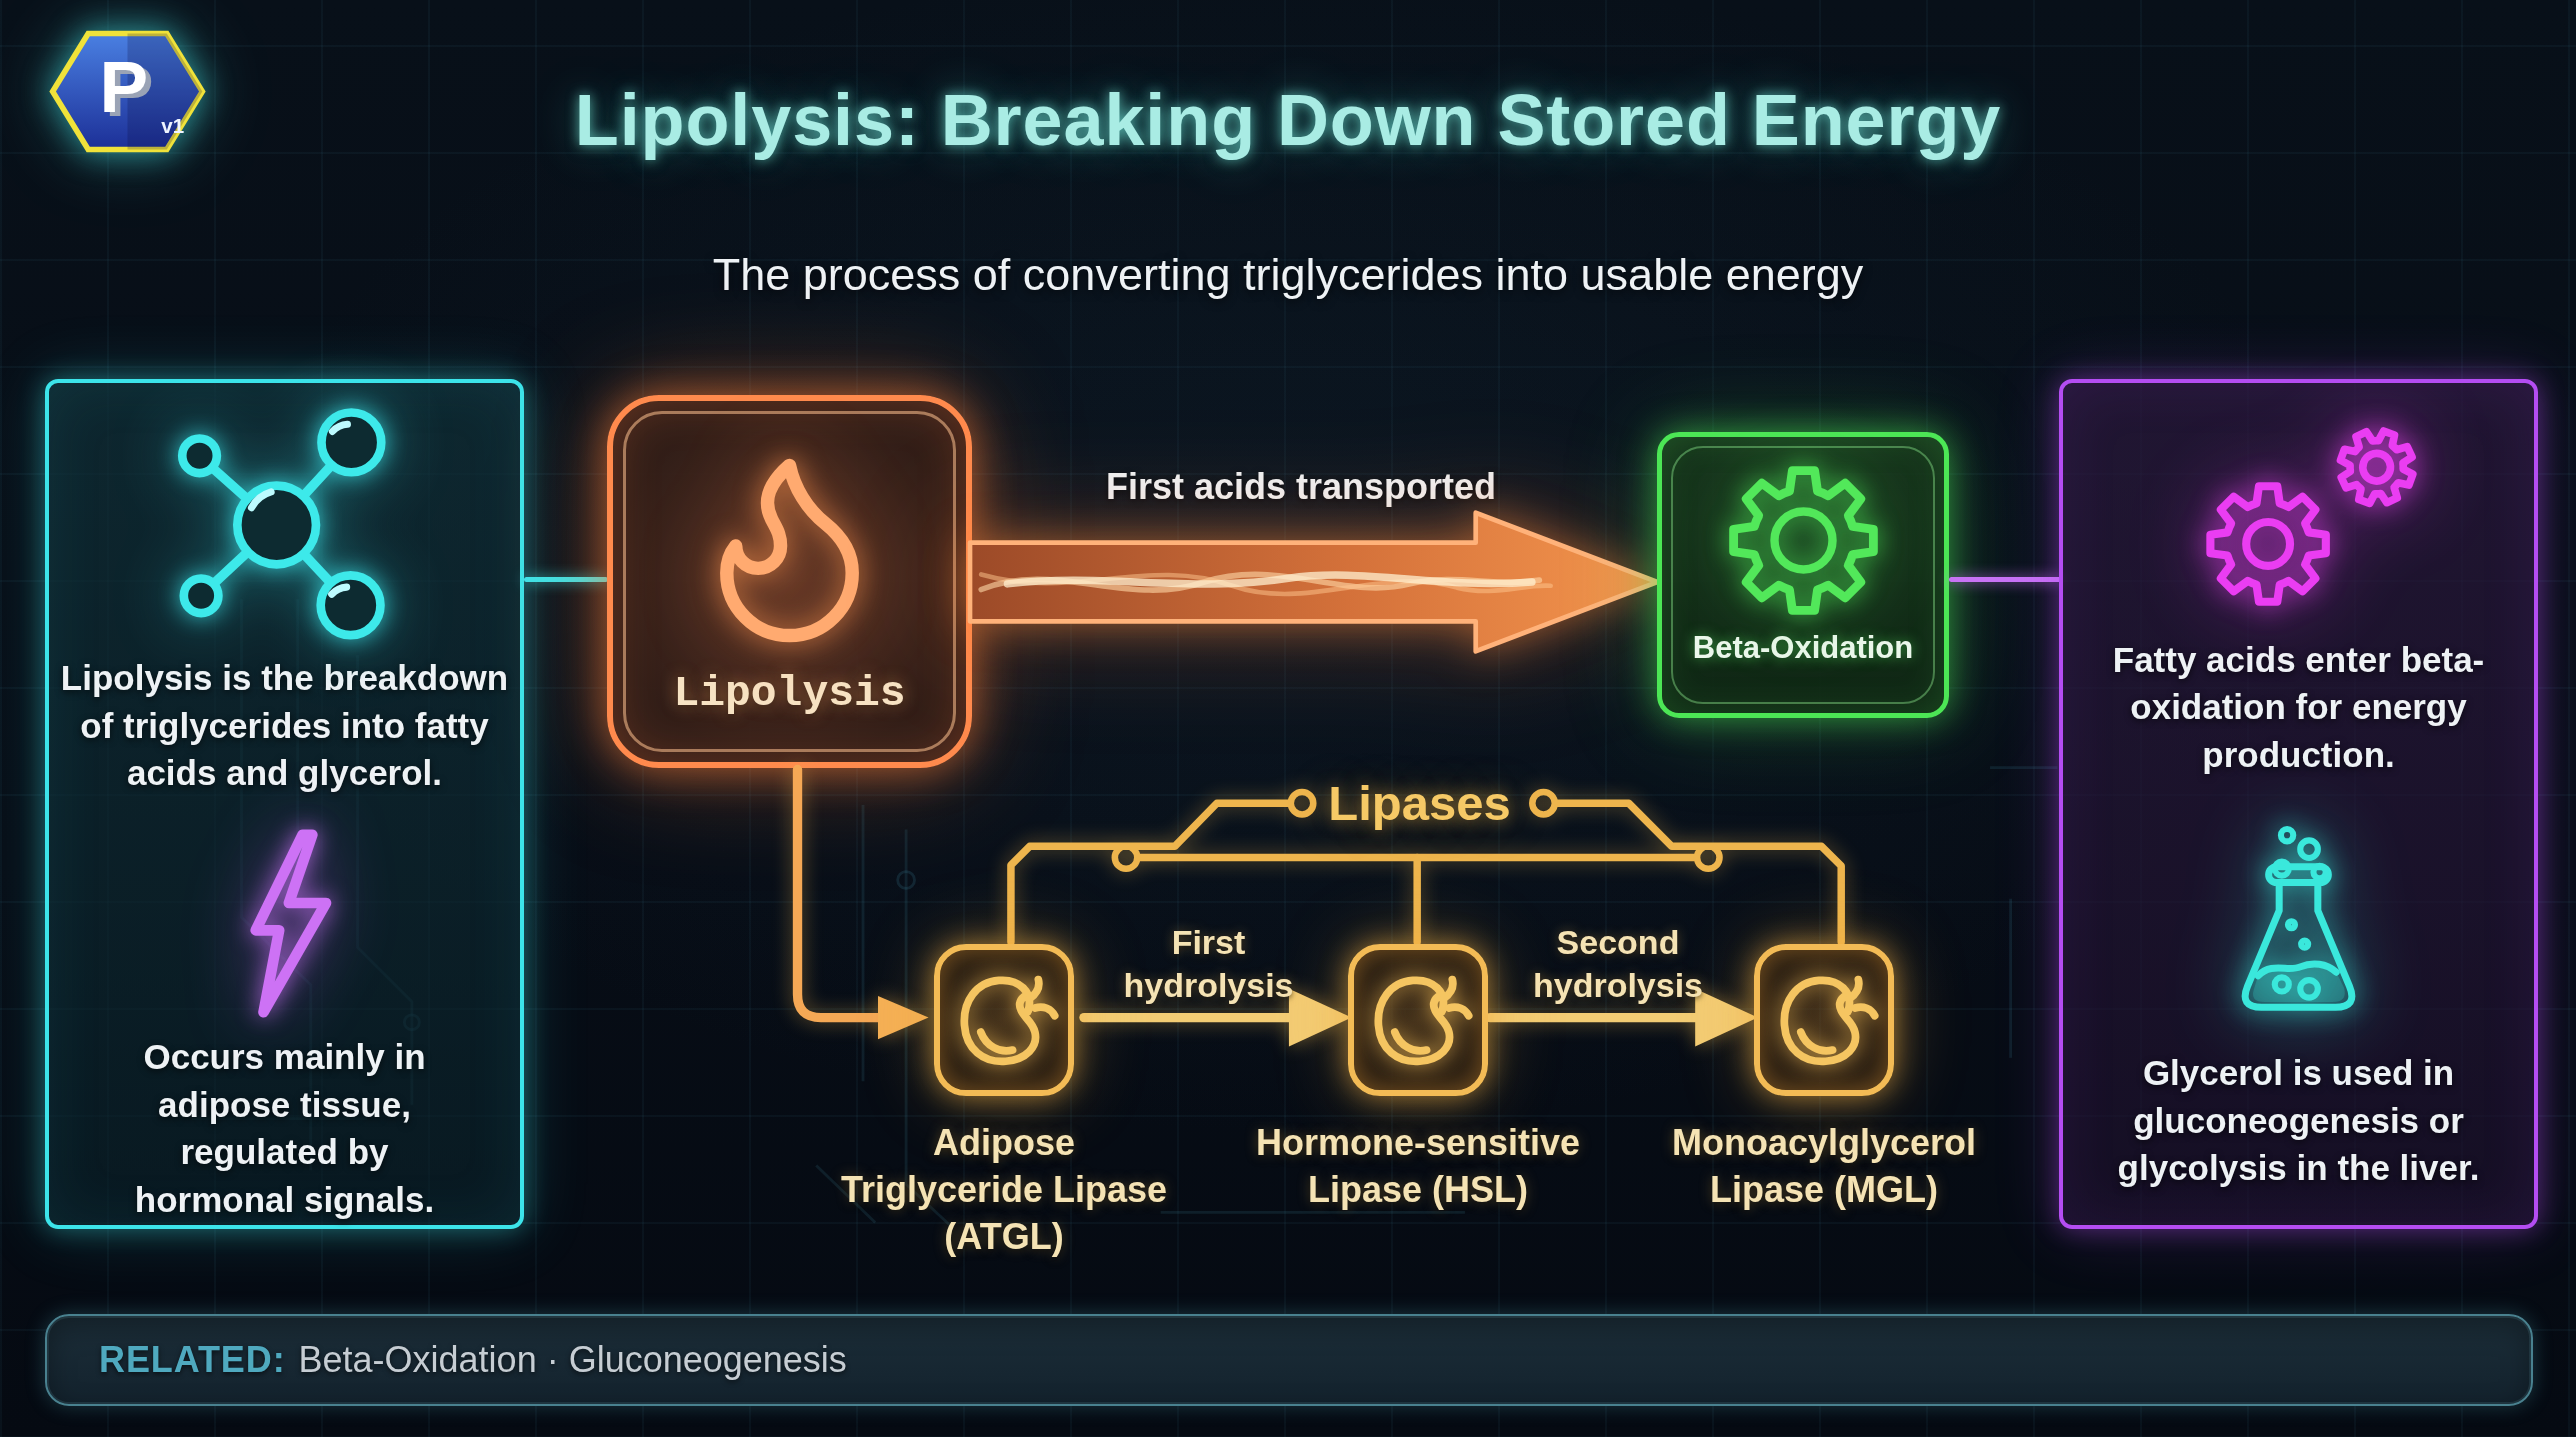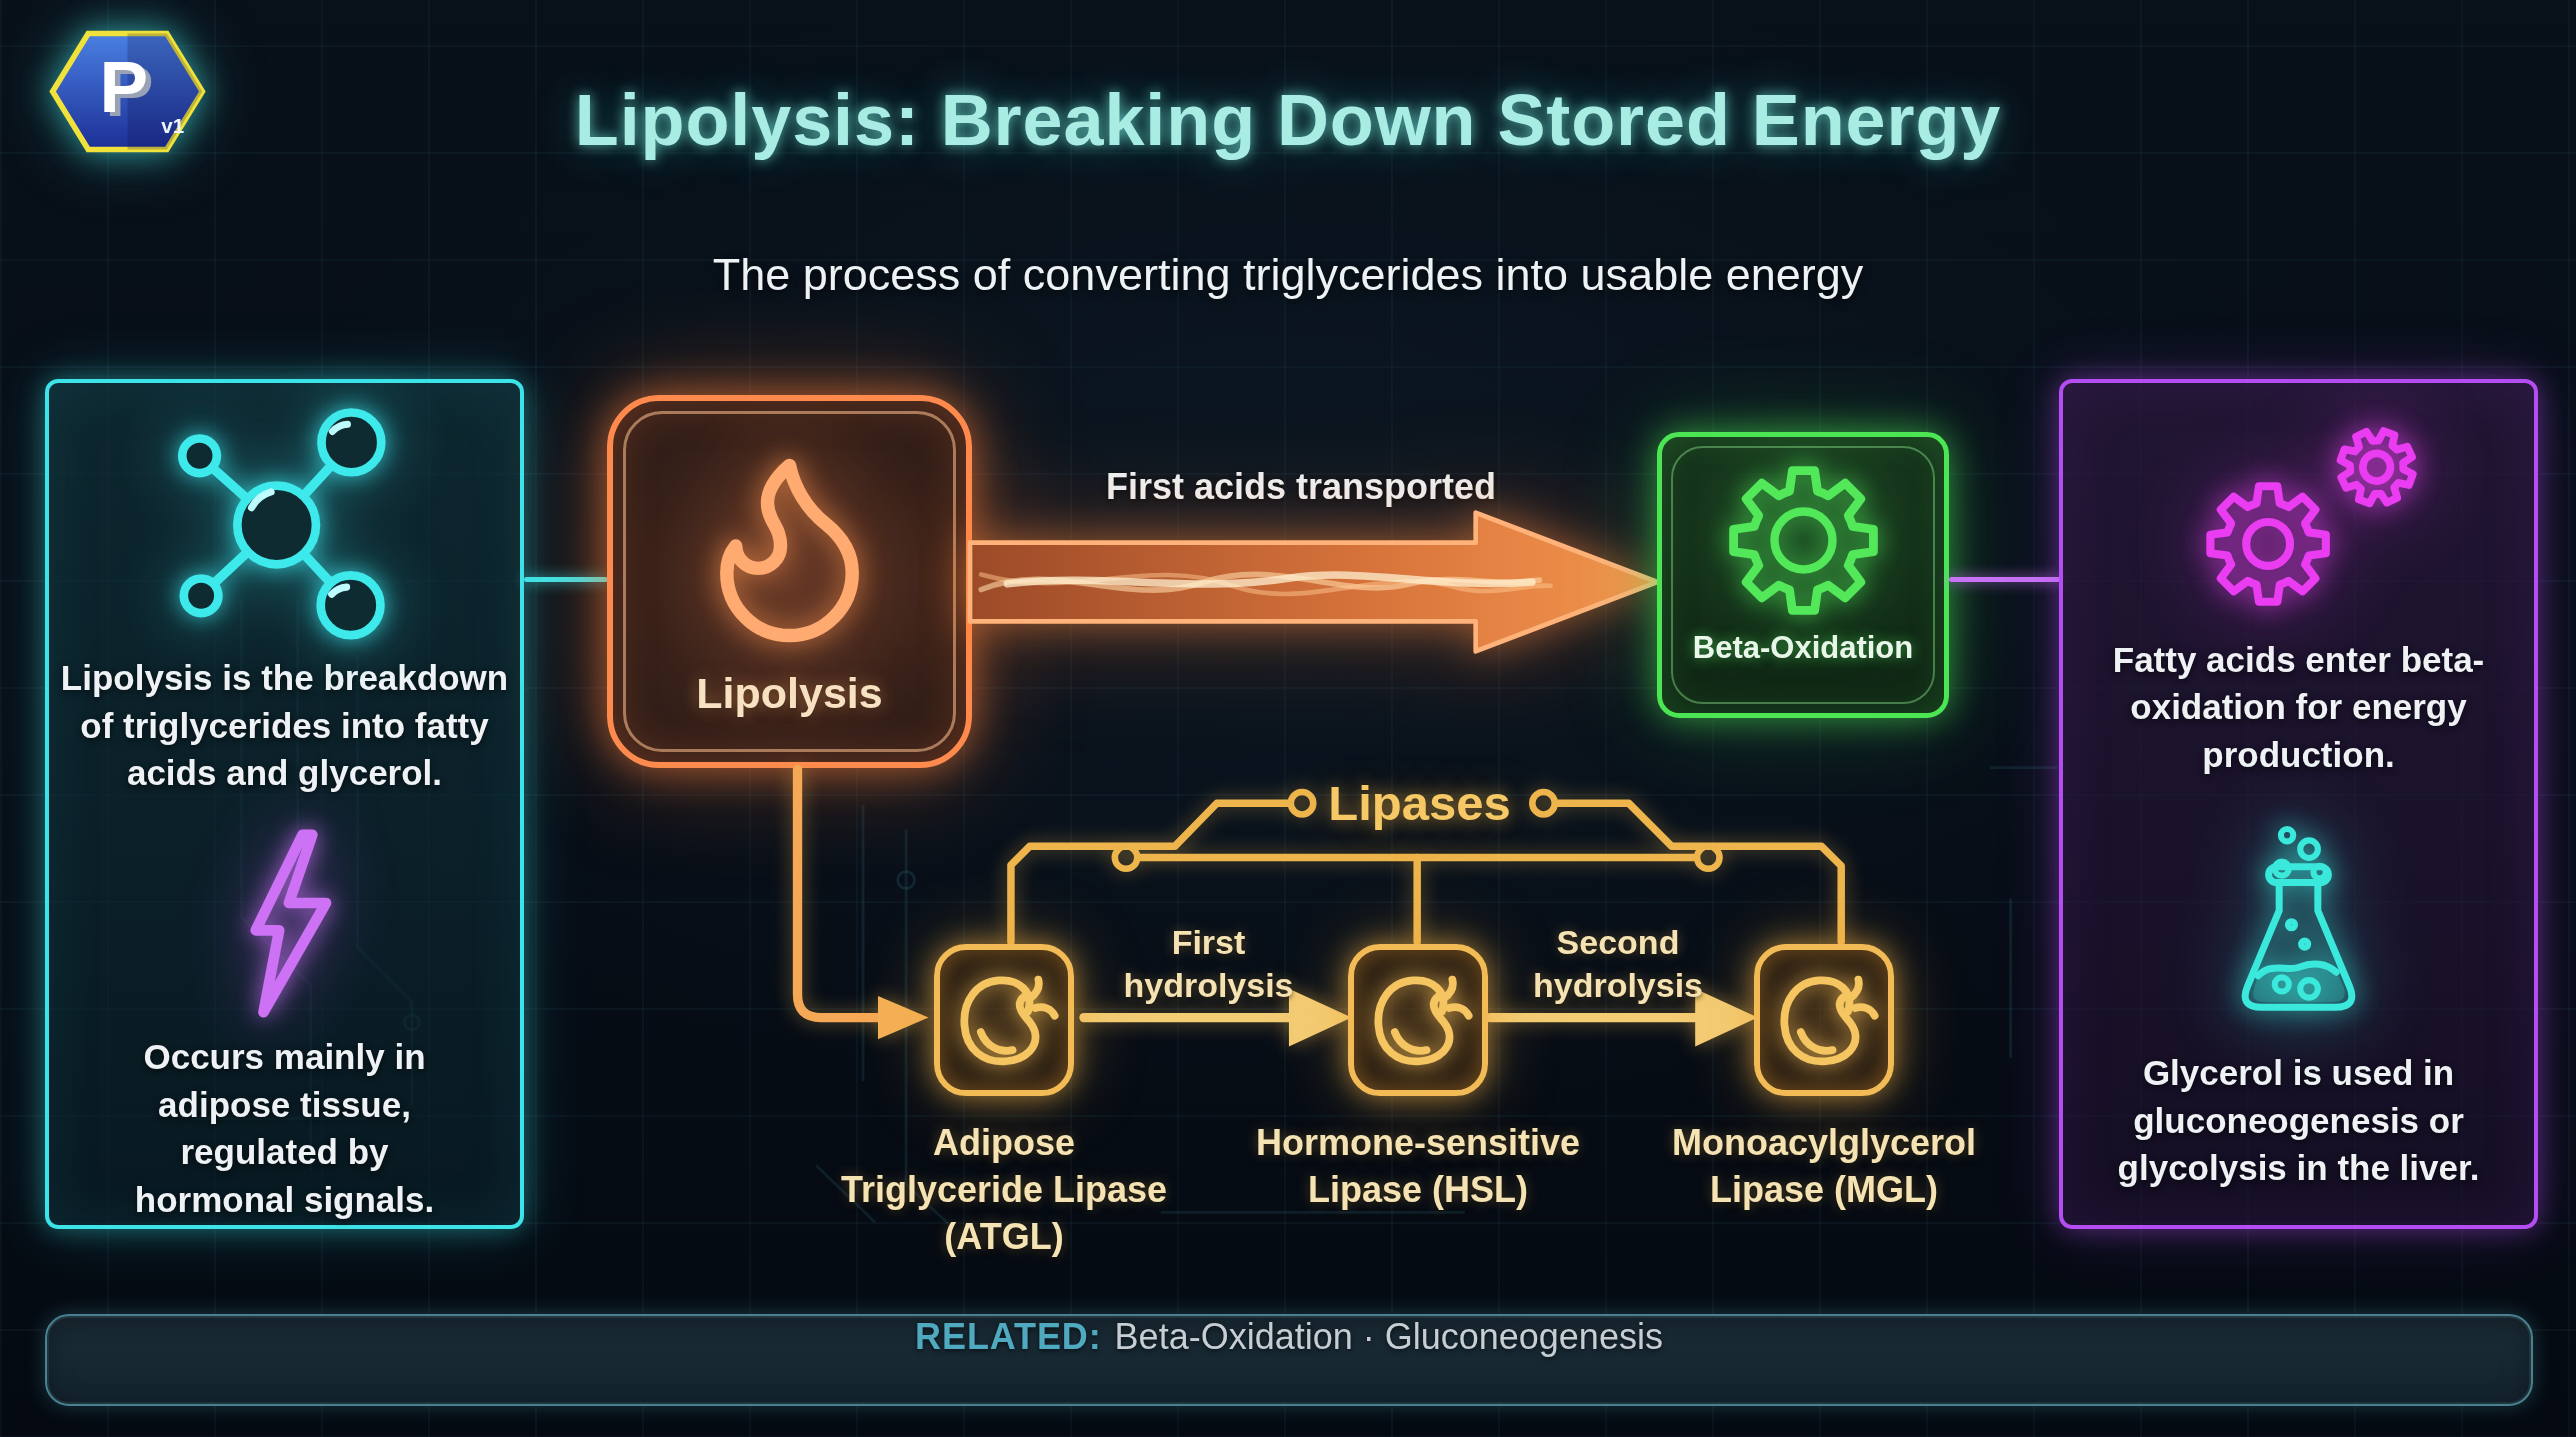--- a/index.html
+++ b/index.html
@@ -39,21 +39,21 @@
   .panel-text{color:var(--white);font-weight:600;text-align:center;font-size:35px;line-height:1.36;
     text-shadow:0 1.9px 7.5px rgba(0,0,0,.65);}
 
   
   .lipolysis-box{left:607px;top:395px;width:365px;height:373px;border:6.6px solid var(--orange);border-radius:52px;
     background:radial-gradient(closest-side,rgba(90,50,36,.9),rgba(52,31,24,.95));
     box-shadow:0 0 43px rgba(255,130,60,.6),0 0 112px rgba(255,120,50,.35),inset 0 0 47px rgba(255,120,60,.25);
     display:flex;flex-direction:column;align-items:center;}
   .lipolysis-box::before{content:"";position:absolute;inset:10.3px;border:3.7px solid rgba(255,195,145,.55);border-radius:39px;}
   .lipolysis-label{font-size:43px;font-weight:800;color:var(--cream);margin-top:5.6px;
-    text-shadow:0 0 15px rgba(255,170,100,.55),0 1.9px 7.5px rgba(0,0,0,.6);}
+    text-shadow:0 0 15px rgba(255,170,100,.55),0 1.9px 7.5px rgba(0,0,0,.6);font-family:Liberation Mono, monospace;}
 
   
   .arrow-label{left:1011px;top:466px;width:580px;text-align:center;font-size:36px;font-weight:600;color:var(--white);
     text-shadow:0 1.9px 7.5px rgba(0,0,0,.7);}
   .big-arrow{left:970px;top:507px;filter:drop-shadow(0 0 20.6px rgba(255,140,60,.5)) drop-shadow(0 0 56px rgba(255,120,50,.3));}
 
   
   .beta-box{left:1657px;top:432px;width:292px;height:286px;border:5.6px solid var(--green);border-radius:22px;
     background:linear-gradient(180deg,rgba(24,56,28,.88),rgba(16,40,20,.92));
     box-shadow:0 0 34px rgba(76,230,85,.55),0 0 94px rgba(76,230,85,.25),inset 0 0 37px rgba(76,230,85,.18);
@@ -76,21 +76,21 @@
     display:flex;align-items:center;justify-content:center;}
   .hydro-label{top:921px;text-align:center;font-size:34px;font-weight:600;color:var(--goldtext);line-height:1.25;
     text-shadow:0 0 11.2px rgba(230,180,90,.4),0 1.9px 5.6px rgba(0,0,0,.6);}
   .enzyme-name{top:1120px;text-align:center;font-size:36px;font-weight:700;color:var(--goldtext);line-height:1.3;
     white-space:pre-line;text-shadow:0 0 13px rgba(230,180,90,.35),0 1.9px 7.5px rgba(0,0,0,.65);}
 
   
   .footer-bar{left:45px;top:1314px;width:2488px;height:92px;border:2.8px solid #49818f;border-radius:24px;
     background:linear-gradient(180deg,#1c2e39,#13222d);
     box-shadow:0 0 20.6px rgba(90,190,210,.25),inset 0 0 0 1.9px rgba(130,205,220,.12),inset 0 9.4px 28px rgba(0,0,0,.35);
-    display:flex;align-items:center;justify-content:space-between;padding:0 29px;flex-direction:column;}
+    display:flex;align-items:center;justify-content:space-between;padding:0 52px;}
   .related{font-size:36px;color:#c6cdd3;font-weight:500;text-shadow:0 1.9px 5.6px rgba(0,0,0,.6);}
   .related b{color:var(--related-teal);font-weight:800;letter-spacing:0.9px;margin-right:13px;}
   .footer-url{font-size:36px;font-weight:700;color:var(--url-teal);text-shadow:0 0 11.2px rgba(60,205,220,.6);}
 
   .icon-glow-cyan{filter:drop-shadow(0 0 11.2px rgba(60,230,235,.75)) drop-shadow(0 0 32px rgba(60,230,235,.4));}
   .icon-glow-purple{filter:drop-shadow(0 0 11.2px rgba(200,115,245,.8)) drop-shadow(0 0 34px rgba(190,90,245,.45));}
   .icon-glow-orange{filter:drop-shadow(0 0 13px rgba(255,150,80,.75)) drop-shadow(0 0 37px rgba(255,130,60,.4));}
   .icon-glow-green{filter:drop-shadow(0 0 11.2px rgba(80,235,90,.75)) drop-shadow(0 0 34px rgba(80,235,90,.4));}
   .icon-glow-magenta{filter:drop-shadow(0 0 13px rgba(235,70,242,.8)) drop-shadow(0 0 37px rgba(235,60,242,.45));}
   .icon-glow-teal{filter:drop-shadow(0 0 13px rgba(58,232,220,.8)) drop-shadow(0 0 37px rgba(58,232,220,.45));}

